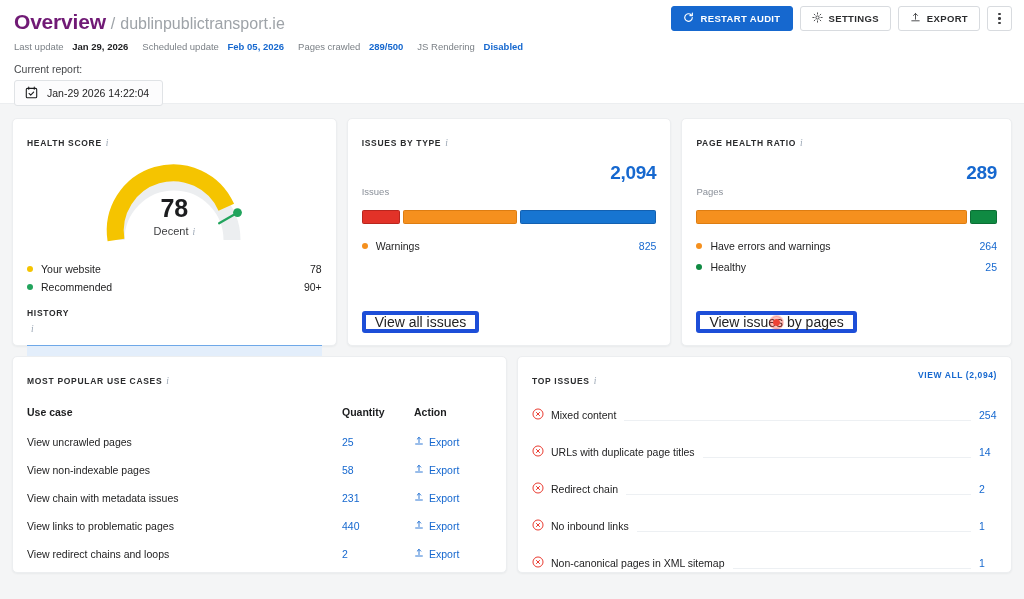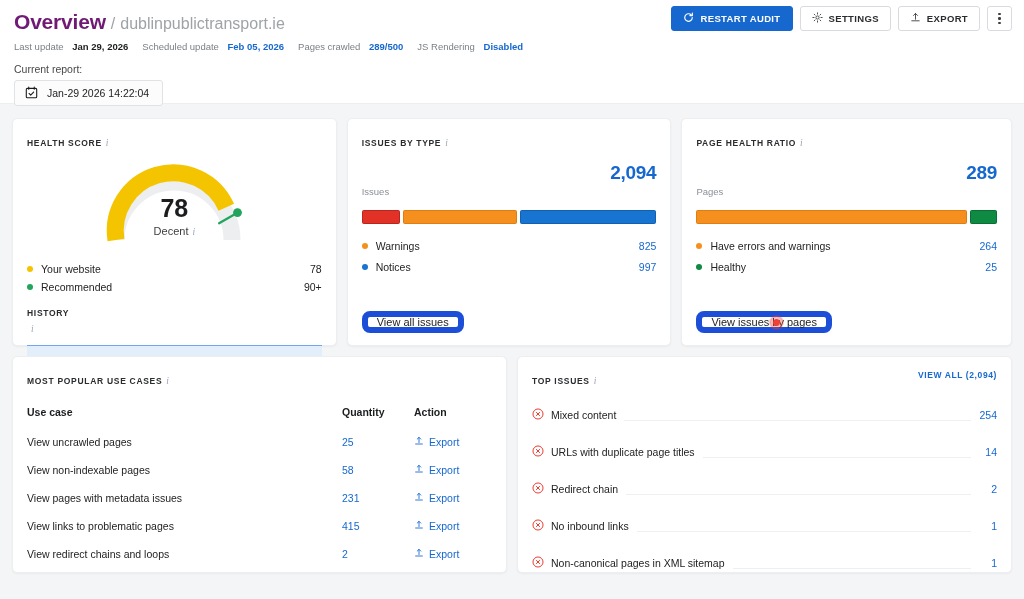--- a/index.html
+++ b/index.html
@@ -106,22 +106,22 @@
   .big-num { font-size: 19px; font-weight: bold; color: #1668cf; margin-top: 12px; letter-spacing: -0.3px; text-align: right; }
   .big-sub { font-size: 9.5px; color: #8a9099; margin-top: 2px; }
   .segbar { display: flex; gap: 3px; margin-top: 13px; height: 14px; }
   .seg { height: 14px; border-radius: 1.5px; }
   .stats { margin-top: 11px; }
   .stat-row { display: flex; align-items: center; font-size: 10.5px; padding: 4.5px 0; color: #232324; }
   .stat-val { margin-left: auto; color: #1668cf; font-size: 10.5px; }
   .card-btn {
     position: absolute; left: 14px; bottom: 12px;
     height: 22px; padding: 0 9px; display: inline-flex; align-items: center;
-    border: 6px solid #1d4ed8; border-radius: 8px; background: #fff;
-    font-size: 11px; color: #232324; cursor: pointer;
+    border: 4px solid #1d4ed8; border-radius: 3px; background: #fff;
+    font-size: 14px; color: #232324; cursor: pointer;
   }
   .cursor-dot {
     position: absolute; width: 13px; height: 13px; border-radius: 50%;
     background: #ef4136; border: 3px solid rgba(239,65,54,0.32);
     background-clip: padding-box; box-shadow: 0 0 0 1px rgba(239,65,54,0.25);
     left: 88px; bottom: 16px; pointer-events: none;
   }
 
   
   .tbl { width: 100%; margin-top: 12px; border-collapse: collapse; }
@@ -137,21 +137,21 @@
 
   
   .view-all {
     position: absolute; right: 14px; top: 13px;
     font-size: 8.5px; font-weight: bold; letter-spacing: 0.6px;
     color: #1668cf; cursor: pointer;
   }
   .issue-row { display: flex; align-items: center; padding: 10px 0 9px 0; }
   .issue-name { font-size: 10.5px; color: #232324; white-space: nowrap; margin-left: 7px; }
   .leader { flex: 1; border-bottom: 1px solid #edf0f3; margin: 0 8px; height: 1px; position: relative; top: 5px; }
-  .issue-val { font-size: 10.5px; color: #1668cf; min-width: 18px; text-align: right; }
+  .issue-val { font-size: 10.5px; color: #1668cf; min-width: 18px; }
   .err-ico { flex: none; }
 </style>
 </head>
 <body>
 
 <div class="page">
 
   <div class="header">
     <div class="title-row">
       <span class="title-main">Overview</span>
@@ -281,25 +281,20 @@
         <div class="seg" style="flex:825;background:#f5901e;border:1px solid #dd7d12"></div>
         <div class="seg" style="flex:997;background:#1775d1;border:1px solid #1360b0"></div>
       </div>
 
       <div class="stats">
         <div class="stat-row">
           <span class="dot" style="background:#f5901e"></span>
           <span>Warnings</span>
           <span class="stat-val">825</span>
         </div>
-        <div class="stat-row">
-          <span class="dot" style="background:#1775d1"></span>
-          <span>Notices</span>
-          <span class="stat-val">997</span>
-        </div>
       </div>
 
       <button class="card-btn">View all issues</button>
     </div>
 
     <div class="card c-ratio">
       <span class="card-title">PAGE HEALTH RATIO</span><span class="info-i">i</span>
 
       <div class="big-num">289</div>
       <div class="big-sub">Pages</div>
@@ -367,38 +362,38 @@
                     <path d="M8 10.5V2.2" stroke="#1668cf" stroke-width="1.4" stroke-linecap="round"></path>
                     <path d="M5.1 5L8 2.1 10.9 5" stroke="#1668cf" stroke-width="1.4" stroke-linecap="round" stroke-linejoin="round"></path>
                     <path d="M2.6 12.8h10.8" stroke="#1668cf" stroke-width="1.4" stroke-linecap="round"></path>
                   </svg>
                 </span>
                 <span>Export</span>
               </span>
             </td>
           </tr>
           <tr>
-            <td>View pages with metadata issues</td>
+            <td>View chain with metadata issues</td>
             <td class="q">231</td>
             <td>
               <span class="export-link">
                 <span>
                   <svg width="10" height="10" viewBox="0 0 16 16" fill="none">
                     <path d="M8 10.5V2.2" stroke="#1668cf" stroke-width="1.4" stroke-linecap="round"></path>
                     <path d="M5.1 5L8 2.1 10.9 5" stroke="#1668cf" stroke-width="1.4" stroke-linecap="round" stroke-linejoin="round"></path>
                     <path d="M2.6 12.8h10.8" stroke="#1668cf" stroke-width="1.4" stroke-linecap="round"></path>
                   </svg>
                 </span>
                 <span>Export</span>
               </span>
             </td>
           </tr>
           <tr>
             <td>View links to problematic pages</td>
-            <td class="q">415</td>
+            <td class="q">440</td>
             <td>
               <span class="export-link">
                 <span>
                   <svg width="10" height="10" viewBox="0 0 16 16" fill="none">
                     <path d="M8 10.5V2.2" stroke="#1668cf" stroke-width="1.4" stroke-linecap="round"></path>
                     <path d="M5.1 5L8 2.1 10.9 5" stroke="#1668cf" stroke-width="1.4" stroke-linecap="round" stroke-linejoin="round"></path>
                     <path d="M2.6 12.8h10.8" stroke="#1668cf" stroke-width="1.4" stroke-linecap="round"></path>
                   </svg>
                 </span>
                 <span>Export</span>

